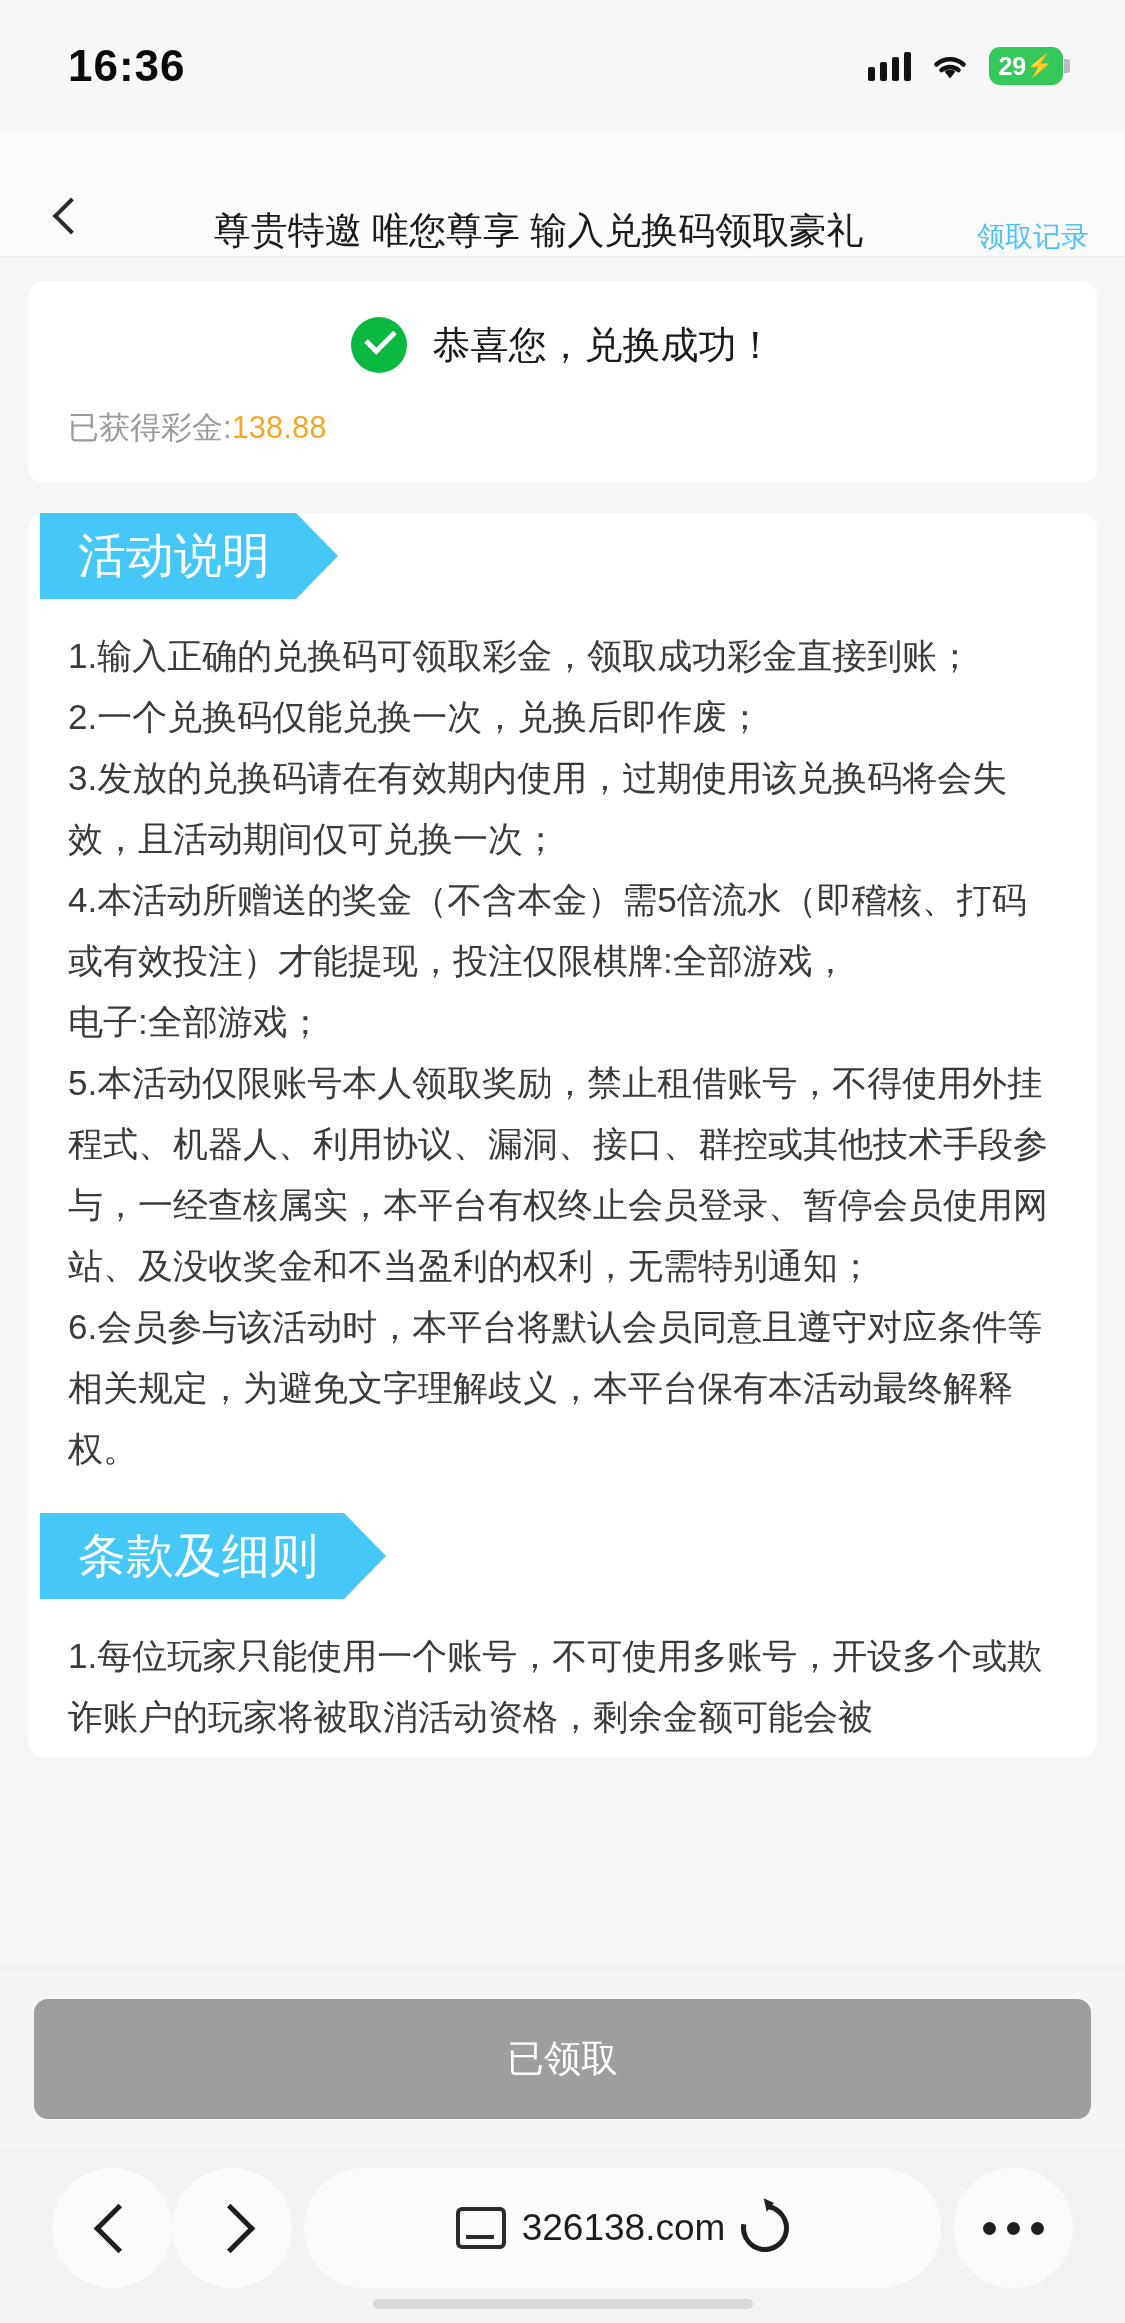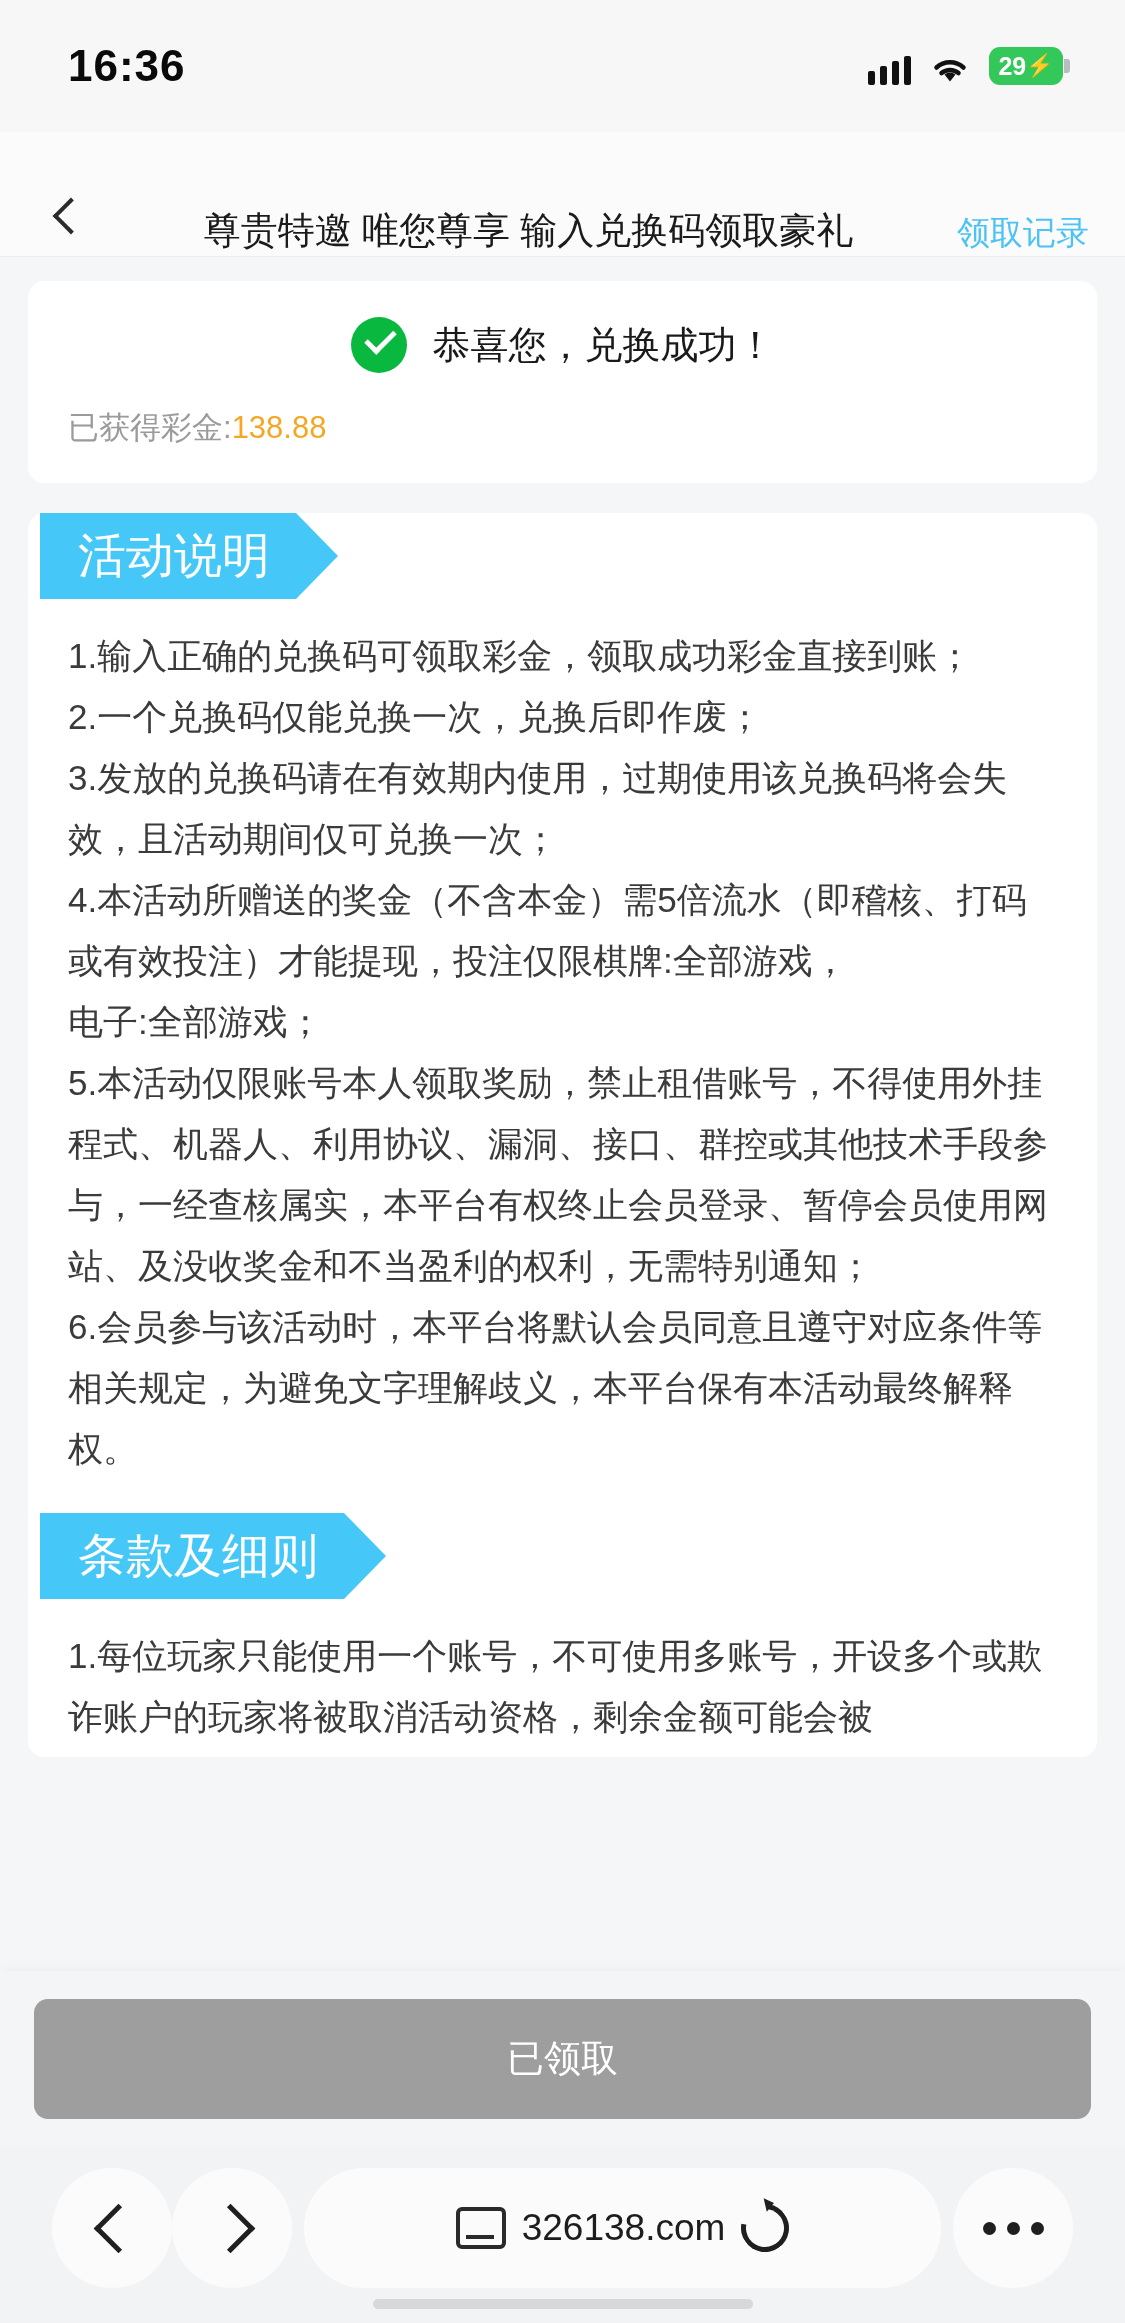--- a/index.html
+++ b/index.html
@@ -30,21 +30,21 @@
     padding: 0 62px 0 68px;
   }
   .status-time {
     font-size: 44px;
     font-weight: bold;
     color: #0a0a0a;
     letter-spacing: 1px;
   }
   .status-right {
     display: flex;
-    align-items: flex-end;
+    align-items: center;
     gap: 18px;
   }
   .signal {
     display: flex;
     align-items: flex-end;
     gap: 5px;
     height: 30px;
   }
   .signal i {
     display: block;
@@ -113,21 +113,21 @@
   .nav-title {
     flex: 1 1 auto;
     text-align: center;
     font-size: 37px;
     line-height: 50px;
     color: #1b1b1b;
     padding: 0 10px;
   }
   .nav-action {
     flex: 0 0 auto;
-    font-size: 33px;
+    font-size: 28px;
     color: #4cc3f5;
     padding-right: 6px;
   }
 
   
   .content {
     flex: 1 1 auto;
     overflow: hidden;
     padding: 24px 28px 0 28px;
     position: relative;

